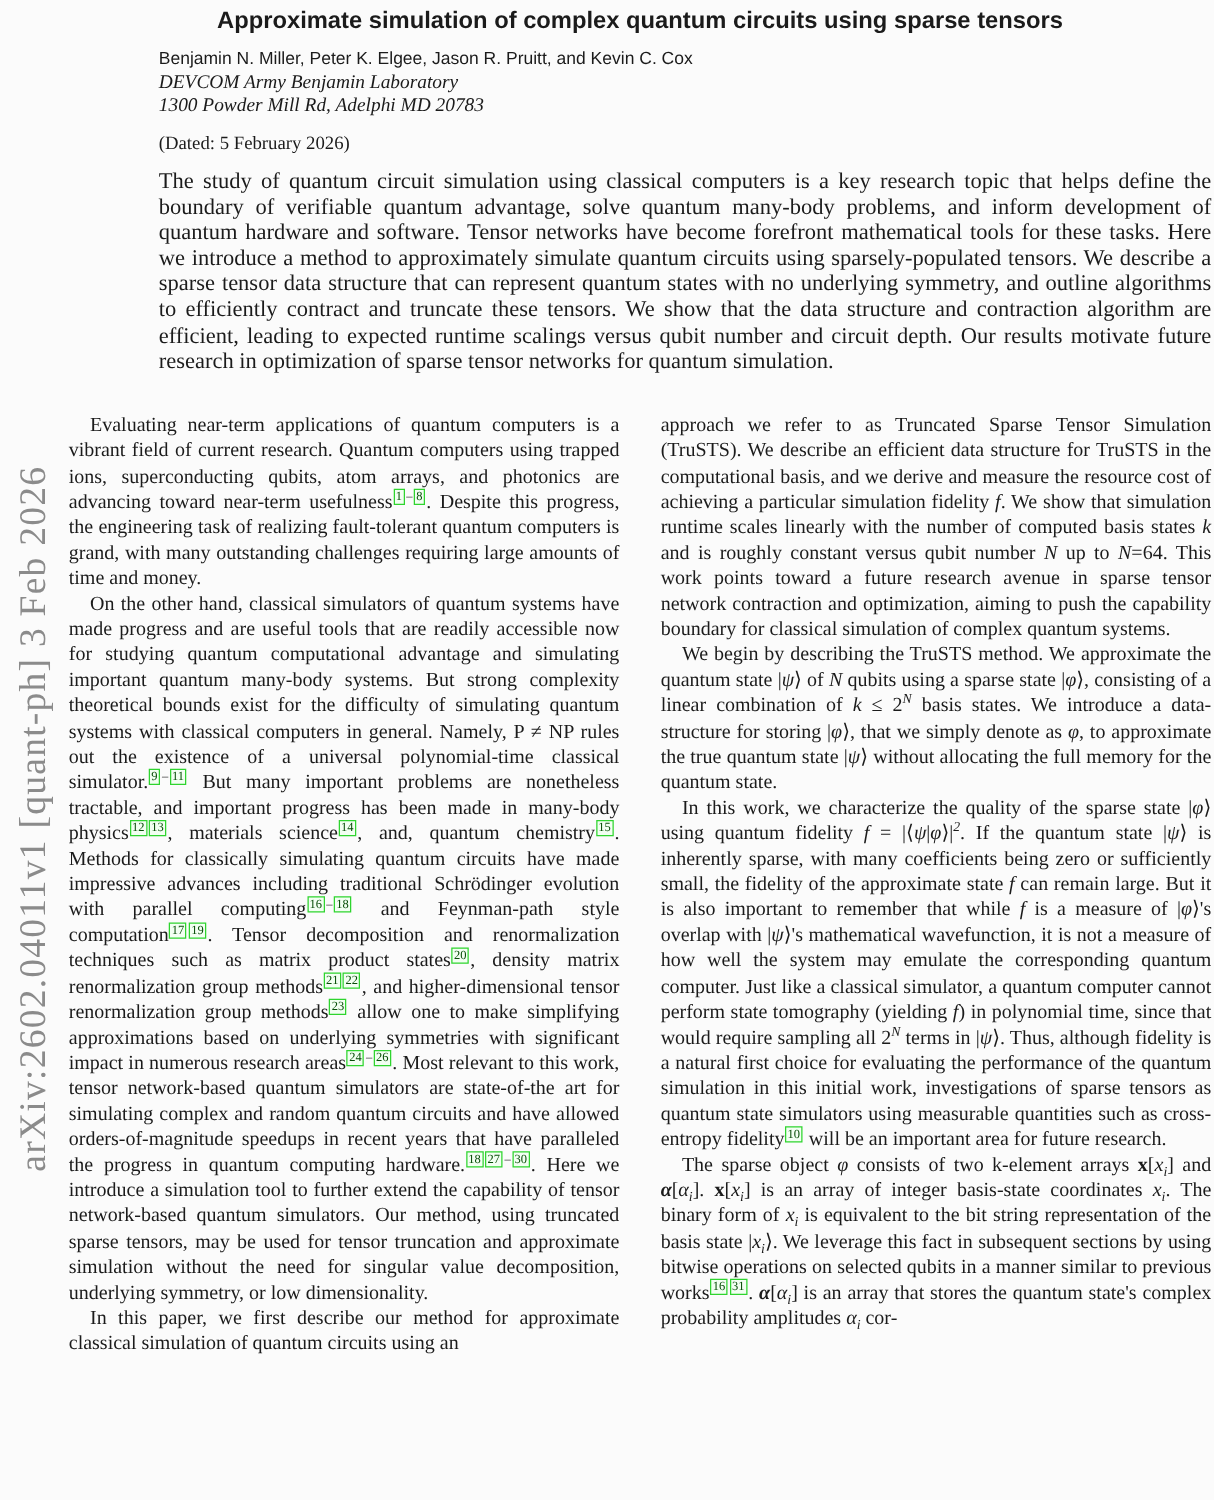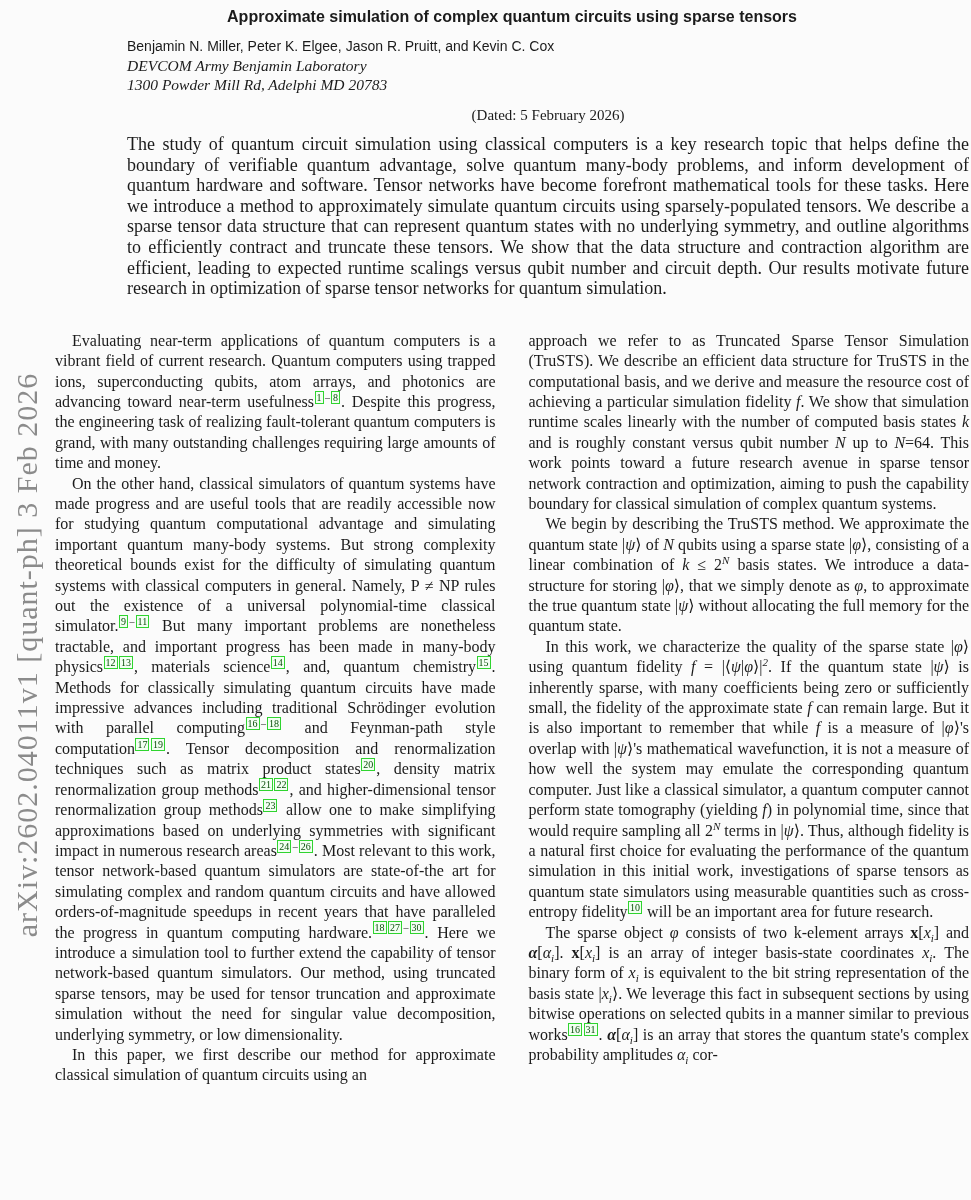--- a/index.html
+++ b/index.html
@@ -19,31 +19,31 @@
     white-space: nowrap;
     font-family: "Liberation Serif", "DejaVu Serif", serif;
     font-size: 30px; letter-spacing: 1px;
     color: #8b8b8b;
   }
 
   .content { margin-left: 55px; margin-right: 2px; }
 
   h1.title {
     font-family: "Liberation Sans", "DejaVu Sans", sans-serif;
-    font-weight: bold; font-size: 16px; line-height: 26px;
+    font-weight: bold; font-size: 19px; line-height: 26px;
     text-align: center; margin: 4px 0 7px 0;
   }
   .byline {
     margin-left: 72px; font-family: "Liberation Sans", "DejaVu Sans", sans-serif;
     font-size: 14px; line-height: 19px;
   }
   .affil {
     margin-left: 72px; font-style: italic; font-size: 15.5px; line-height: 19px;
   }
-  .dated { margin-left: 72px; font-size: 15px; line-height: 19px; margin-top: 12px; text-align: center; }
+  .dated { margin-left: 72px; font-size: 15px; line-height: 19px; margin-top: 12px; }
 
   .abstract {
     margin-left: 72px; margin-top: 9px;
     font-size: 18px; line-height: 20.6px; text-align: justify;
   }
 
   .cols { display: flex; gap: 33px; margin-top: 32px; }
   .col { width: 447px; font-size: 16px; line-height: 20.4px; text-align: justify; }
   .para { margin: 0; }
   .para.indent { text-indent: 17px; }

